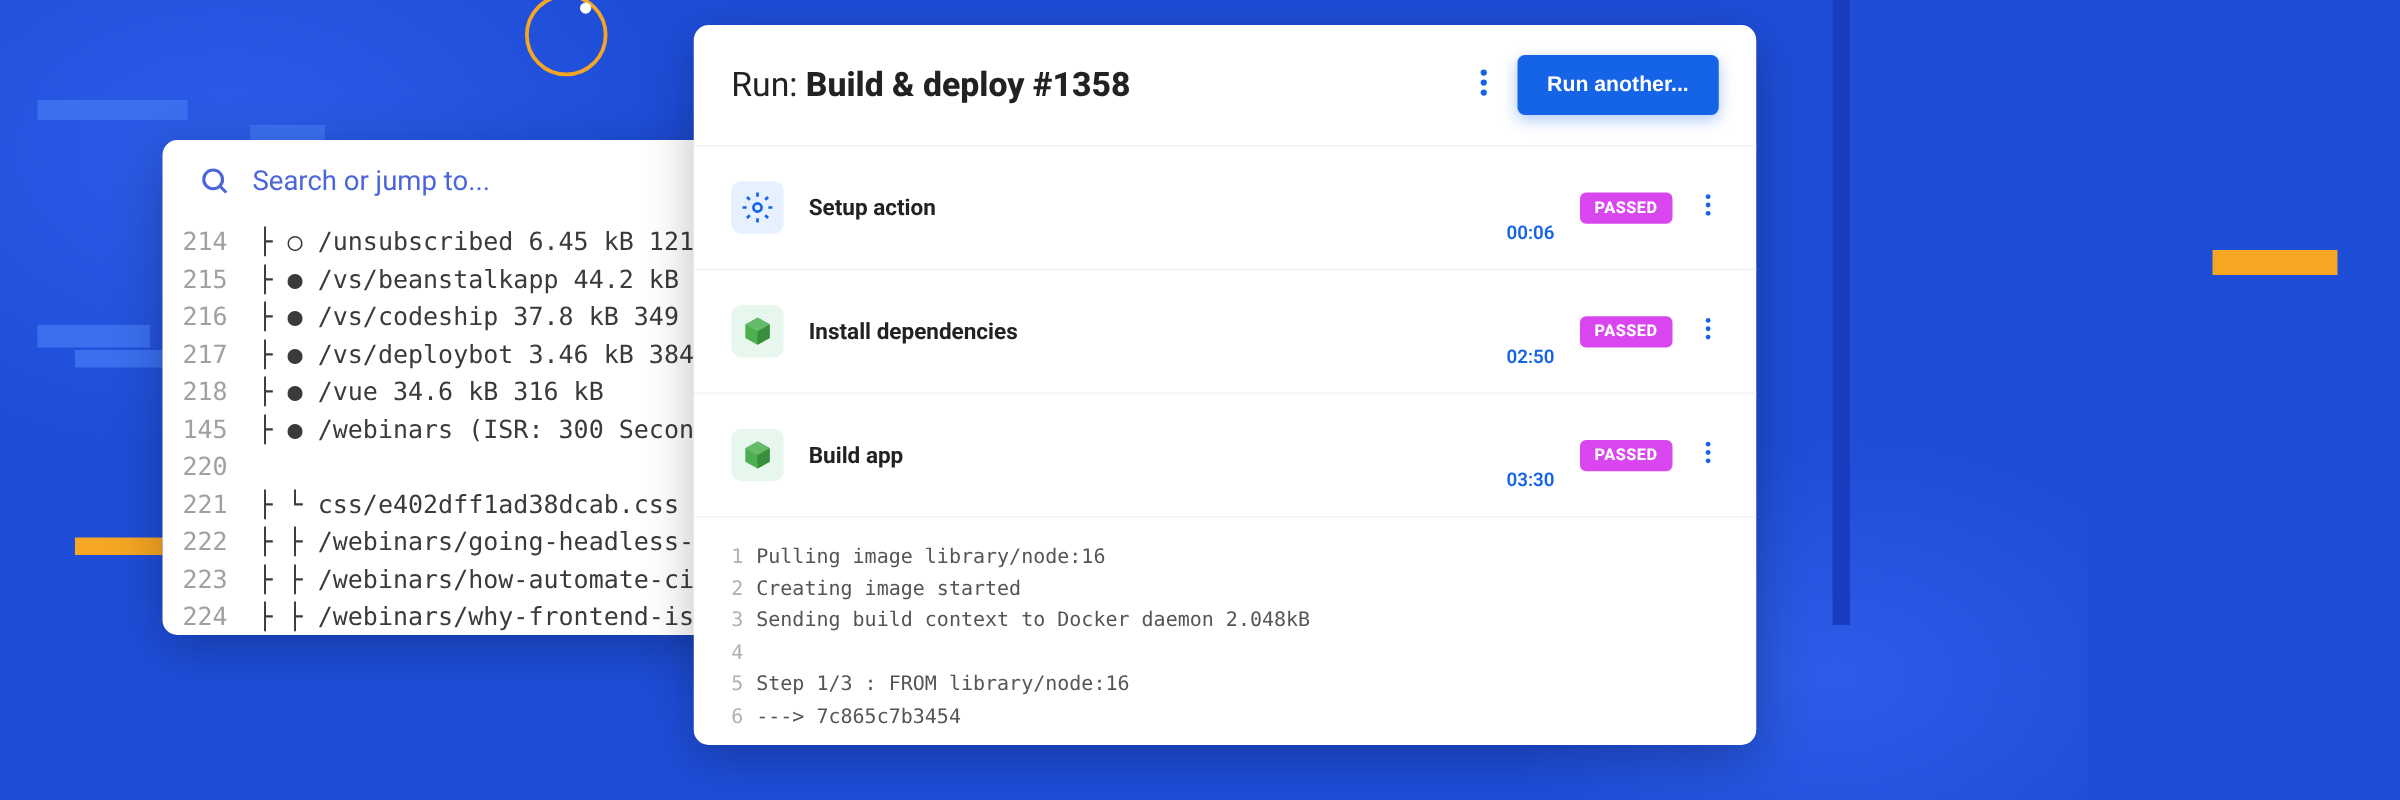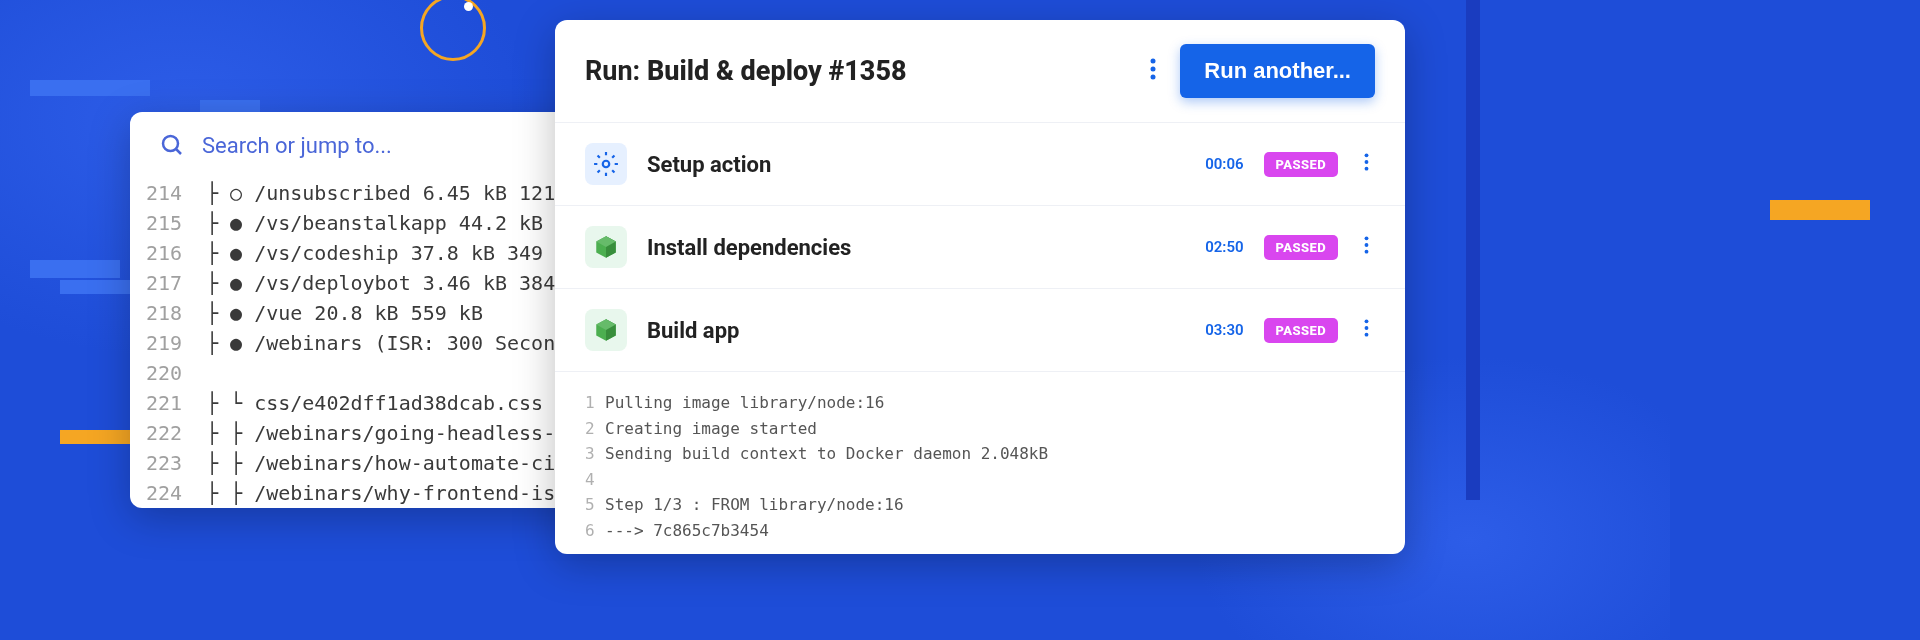--- a/index.html
+++ b/index.html
@@ -111,34 +111,34 @@
   align-items: center;
   padding: 24px 30px;
   gap: 18px;
   border-bottom: 1px solid #eef0f5;
 }
 .run-title {
   font-size: 27px;
   color: #222;
   flex: 1;
 }
-.run-title-prefix { font-weight: 700; }
+.run-title-prefix { font-weight: 400; }
 .run-title-name { font-weight: 800; }
 .more-icon {
   color: #1564e8;
   padding: 6px;
   cursor: pointer;
 }
 .run-another {
   background: #1564e8;
   color: #fff;
   border: none;
   border-radius: 6px;
   padding: 14px 24px;
-  font-size: 22px;
+  font-size: 17px;
   font-weight: 700;
   cursor: pointer;
   box-shadow: 0 4px 12px rgba(21,100,232,0.35);
 }
 
 .step-row {
   display: flex;
   align-items: center;
   padding: 20px 30px;
   gap: 20px;
@@ -149,28 +149,29 @@
   border-radius: 8px;
   display: flex;
   align-items: center;
   justify-content: center;
   flex-shrink: 0;
 }
 .step-icon-blue { background: #e6f0ff; }
 .step-icon-green { background: #e8f7ed; }
 .step-name {
   flex: 1;
-  font-size: 22px;
+  font-size: 18px;
   font-weight: 700;
   color: #222;
 }
 .step-time {
   font-size: 15px;
   color: #1564e8;
   font-weight: 600;
+  margin-top: 40px;
 }
 .step-status {
   background: #d946ef;
   color: #fff;
   font-size: 13px;
   font-weight: 800;
   letter-spacing: 0.4px;
   padding: 5px 12px;
   border-radius: 5px;
 }
@@ -215,22 +216,22 @@
         <line x1="21" y1="21" x2="16" y2="16"></line>
       </svg>
     <span class="search-placeholder">Search or jump to...</span>
     <span class="search-shortcut">/</span>
   </div>
   <div class="code-output" id="code-output">
       <div class="code-line"><span class="line-num">214</span><span>├ ○ /unsubscribed 6.45 kB 121 </span></div>
       <div class="code-line"><span class="line-num">215</span><span>├ ● /vs/beanstalkapp 44.2 kB 3</span></div>
       <div class="code-line"><span class="line-num">216</span><span>├ ● /vs/codeship 37.8 kB 349 k</span></div>
       <div class="code-line"><span class="line-num">217</span><span>├ ● /vs/deploybot 3.46 kB 384 </span></div>
-      <div class="code-line"><span class="line-num">218</span><span>├ ● /vue 20.8 kB 559 kB</span></div>
-      <div class="code-line"><span class="line-num">219</span><span>├ ● /webinars (ISR: 300 Second</span></div>
+      <div class="code-line"><span class="line-num">218</span><span>├ ● /vue 34.6 kB 316 kB</span></div>
+      <div class="code-line"><span class="line-num">145</span><span>├ ● /webinars (ISR: 300 Second</span></div>
       <div class="code-line"><span class="line-num">220</span></div>
       <div class="code-line"><span class="line-num">221</span><span>├ └ css/e402dff1ad38dcab.css 9</span></div>
       <div class="code-line"><span class="line-num">222</span><span>├ ├ /webinars/going-headless-n</span></div>
       <div class="code-line"><span class="line-num">223</span><span>├ ├ /webinars/how-automate-ci-</span></div>
       <div class="code-line"><span class="line-num">224</span><span>├ ├ /webinars/why-frontend-is-</span></div>
     </div>
 </div>
 
 <div class="run-card">
   <div class="run-header">

